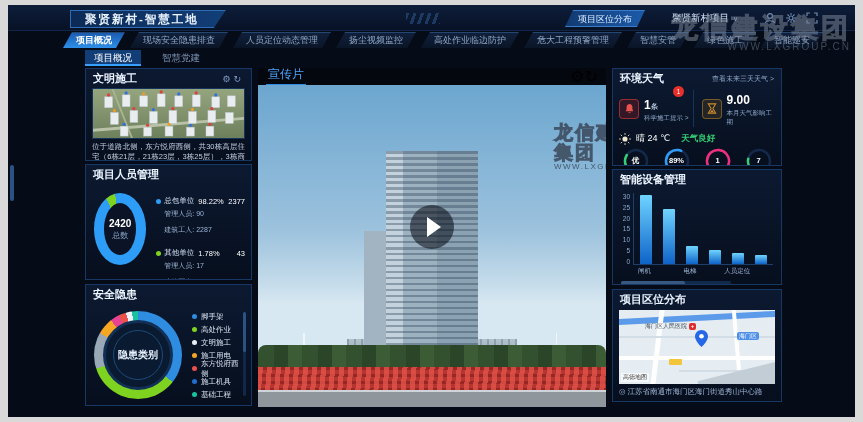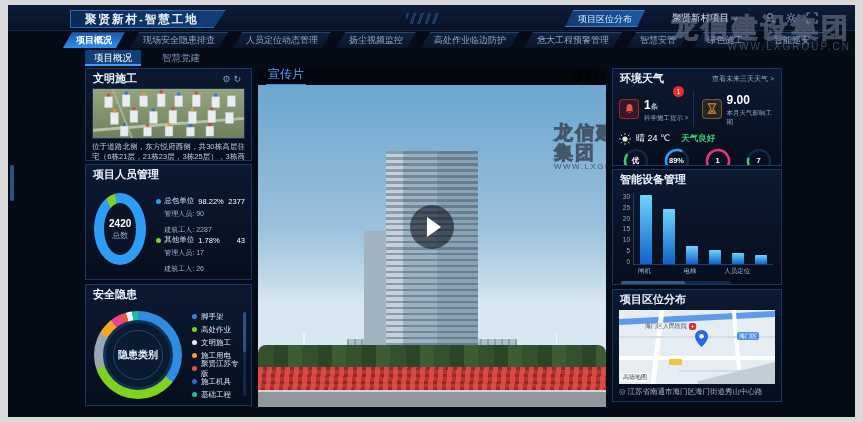--- a/index.html
+++ b/index.html
@@ -64,21 +64,21 @@
   
   .p-person { left:77px; top:159px; width:167px; height:116px; }
   .person-body { display:flex; padding:6px 6px 0 8px; }
   .donut1 { position:relative; width:72px; height:72px; border-radius:50%; margin-top:5px;
             background:conic-gradient(from 336deg,#7ed321 0 16deg,#2e9df7 16deg 360deg); }
   .donut1::after { content:""; position:absolute; inset:10px; border-radius:50%; background:#0a1426; }
   .donut1 .dc { position:absolute; inset:0; z-index:2; display:flex; flex-direction:column;
                 align-items:center; justify-content:center; }
   .dc .dv { font-size:10px; font-weight:bold; color:#fff; }
   .dc .dl { font-size:8px; color:#8fa8c8; margin-top:1px; }
-  .pleg { flex:1; padding:8px 0 0 10px; display:flex; flex-direction:column; }
+  .pleg { flex:1; padding:8px 0 0 10px; display:flex; flex-direction:column; gap:13px; }
   .pl-r1 { display:flex; align-items:center; font-size:7.5px; }
   .pl-r1 .dot { width:5px; height:5px; border-radius:50%; margin-right:3px; flex:none; }
   .pl-name { color:#d5e4f7; width:34px; }
   .pl-pct { color:#fff; width:30px; text-align:left; }
   .pl-cnt { color:#fff; flex:1; text-align:right; }
   .pl-r2 { display:flex; gap:6px; font-size:7px; color:#9db4d4; padding-left:8px; margin-top:3px; flex-wrap:wrap; }
   .d-blue { background:#2e9df7; } .d-green { background:#7ed321; }
 
   
   .p-hazard { left:77px; top:279px; width:167px; height:122px; }
@@ -366,21 +366,21 @@
         <div class="hleg-item">
               <span class="dot hc2"></span>
               <span>文明施工</span>
             </div>
         <div class="hleg-item">
               <span class="dot hc3"></span>
               <span>施工用电</span>
             </div>
         <div class="hleg-item">
               <span class="dot hc4"></span>
-              <span>聚贤江苏专版</span>
+              <span>东方悦府西侧</span>
             </div>
         <div class="hleg-item">
               <span class="dot hc5"></span>
               <span>施工机具</span>
             </div>
         <div class="hleg-item">
               <span class="dot hc6"></span>
               <span>基础工程</span>
             </div>
         <div class="hscroll"></div>

